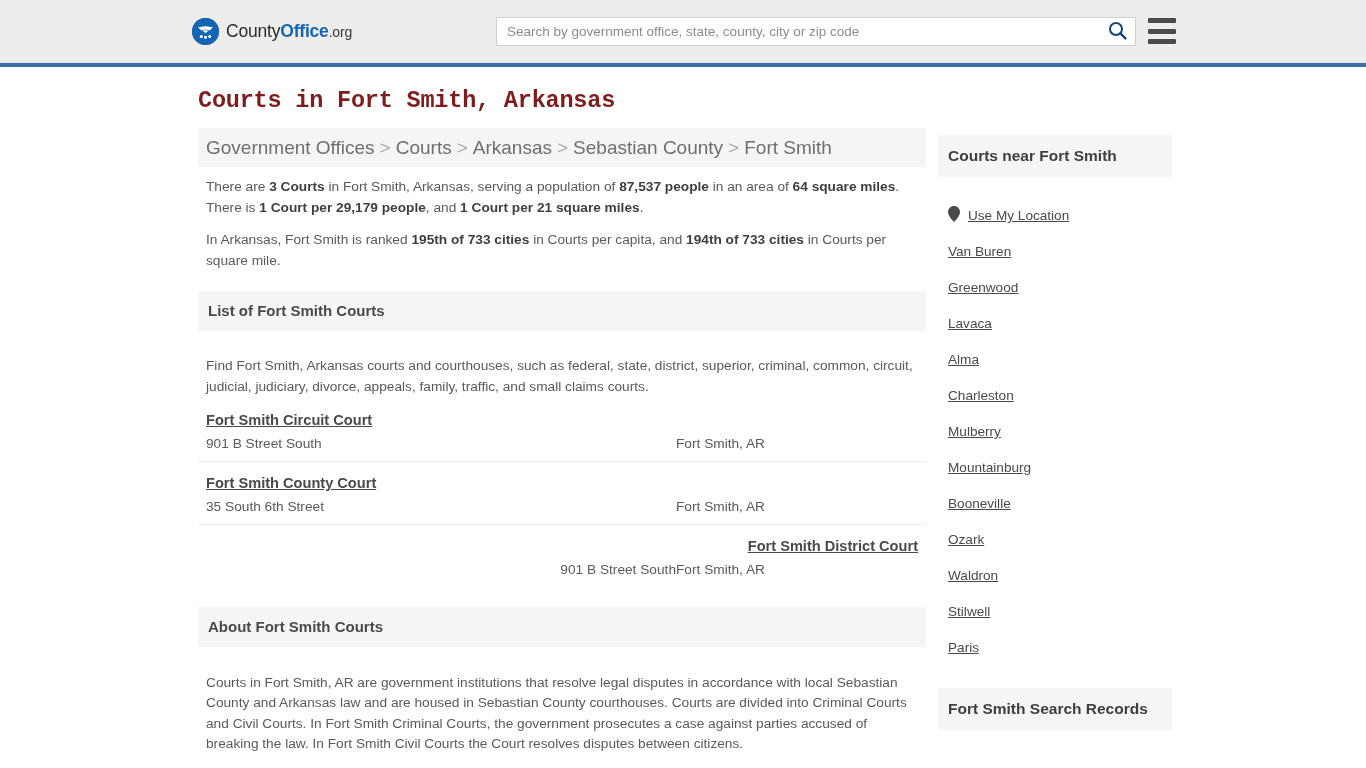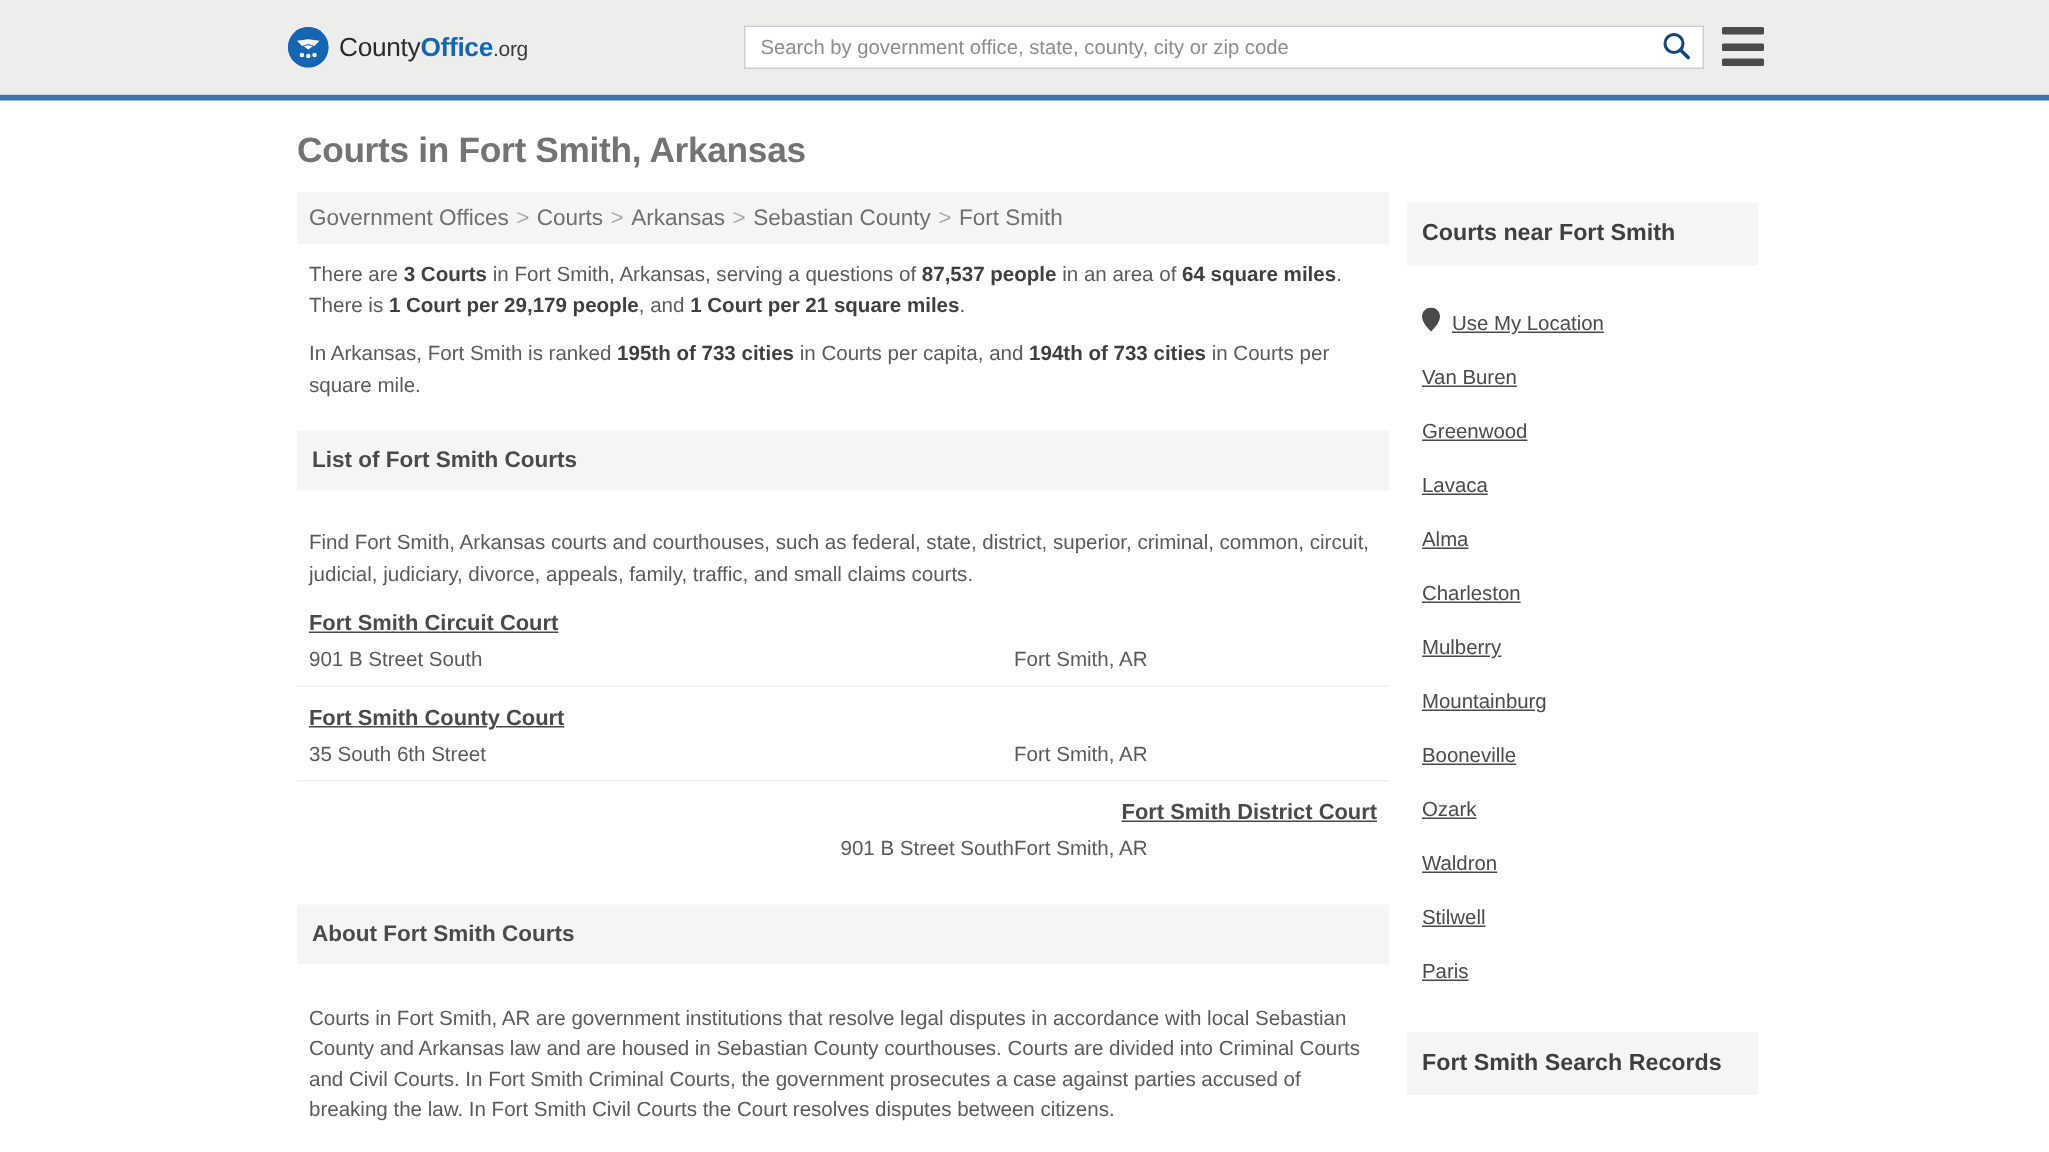--- a/index.html
+++ b/index.html
@@ -136,29 +136,30 @@
   .side-col {
     position: absolute;
     left: 938px;
     top: 55px;
     width: 234px;
   }
 
   h1.page-title {
     font-size: 23.5px;
     font-weight: bold;
-    color: #737373;
+    color: #7f1d1d;
     margin: 0 0 14px 0;
     letter-spacing: -0.2px;
+    font-family: Liberation Mono, monospace;
   }
 
   .breadcrumb {
     background: #f5f5f5;
     padding: 10px 8px;
-    font-size: 15px;
+    font-size: 19px;
     color: #6f6f6f;
     line-height: 1;
   }
   .breadcrumb a {
     color: #6f6f6f;
     text-decoration: none;
   }
   .breadcrumb .sep {
     color: #aaaaaa;
     margin: 0 5px;
@@ -305,21 +306,21 @@
 
   <main class="content-col">
 
     <h1 class="page-title">Courts in Fort Smith, Arkansas</h1>
 
     <nav class="breadcrumb">
       <a href="#">Government Offices</a><span class="sep">&gt;</span><a href="#">Courts</a><span class="sep">&gt;</span><a href="#">Arkansas</a><span class="sep">&gt;</span><a href="#">Sebastian County</a><span class="sep">&gt;</span><a href="#">Fort Smith</a>
     </nav>
 
     <section class="stats">
-      <p><span>There are </span><b>3 Courts</b><span> in Fort Smith, Arkansas, serving a questions of </span><b>87,537 people</b><span> in an area of </span><b>64 square miles</b><span>. There is </span><b>1 Court per 29,179 people</b><span>, and </span><b>1 Court per 21 square miles</b><span>.</span></p>
+      <p><span>There are </span><b>3 Courts</b><span> in Fort Smith, Arkansas, serving a population of </span><b>87,537 people</b><span> in an area of </span><b>64 square miles</b><span>. There is </span><b>1 Court per 29,179 people</b><span>, and </span><b>1 Court per 21 square miles</b><span>.</span></p>
       <p><span>In Arkansas, Fort Smith is ranked </span><b>195th of 733 cities</b><span> in Courts per capita, and </span><b>194th of 733 cities</b><span> in Courts per square mile.</span></p>
     </section>
 
     <h2 class="section-head mt">List of Fort Smith Courts</h2>
     <div class="section-body">
       <p>Find Fort Smith, Arkansas courts and courthouses, such as federal, state, district, superior, criminal, common, circuit, judicial, judiciary, divorce, appeals, family, traffic, and small claims courts.</p>
     </div>
 
     <div class="court-list">
 

